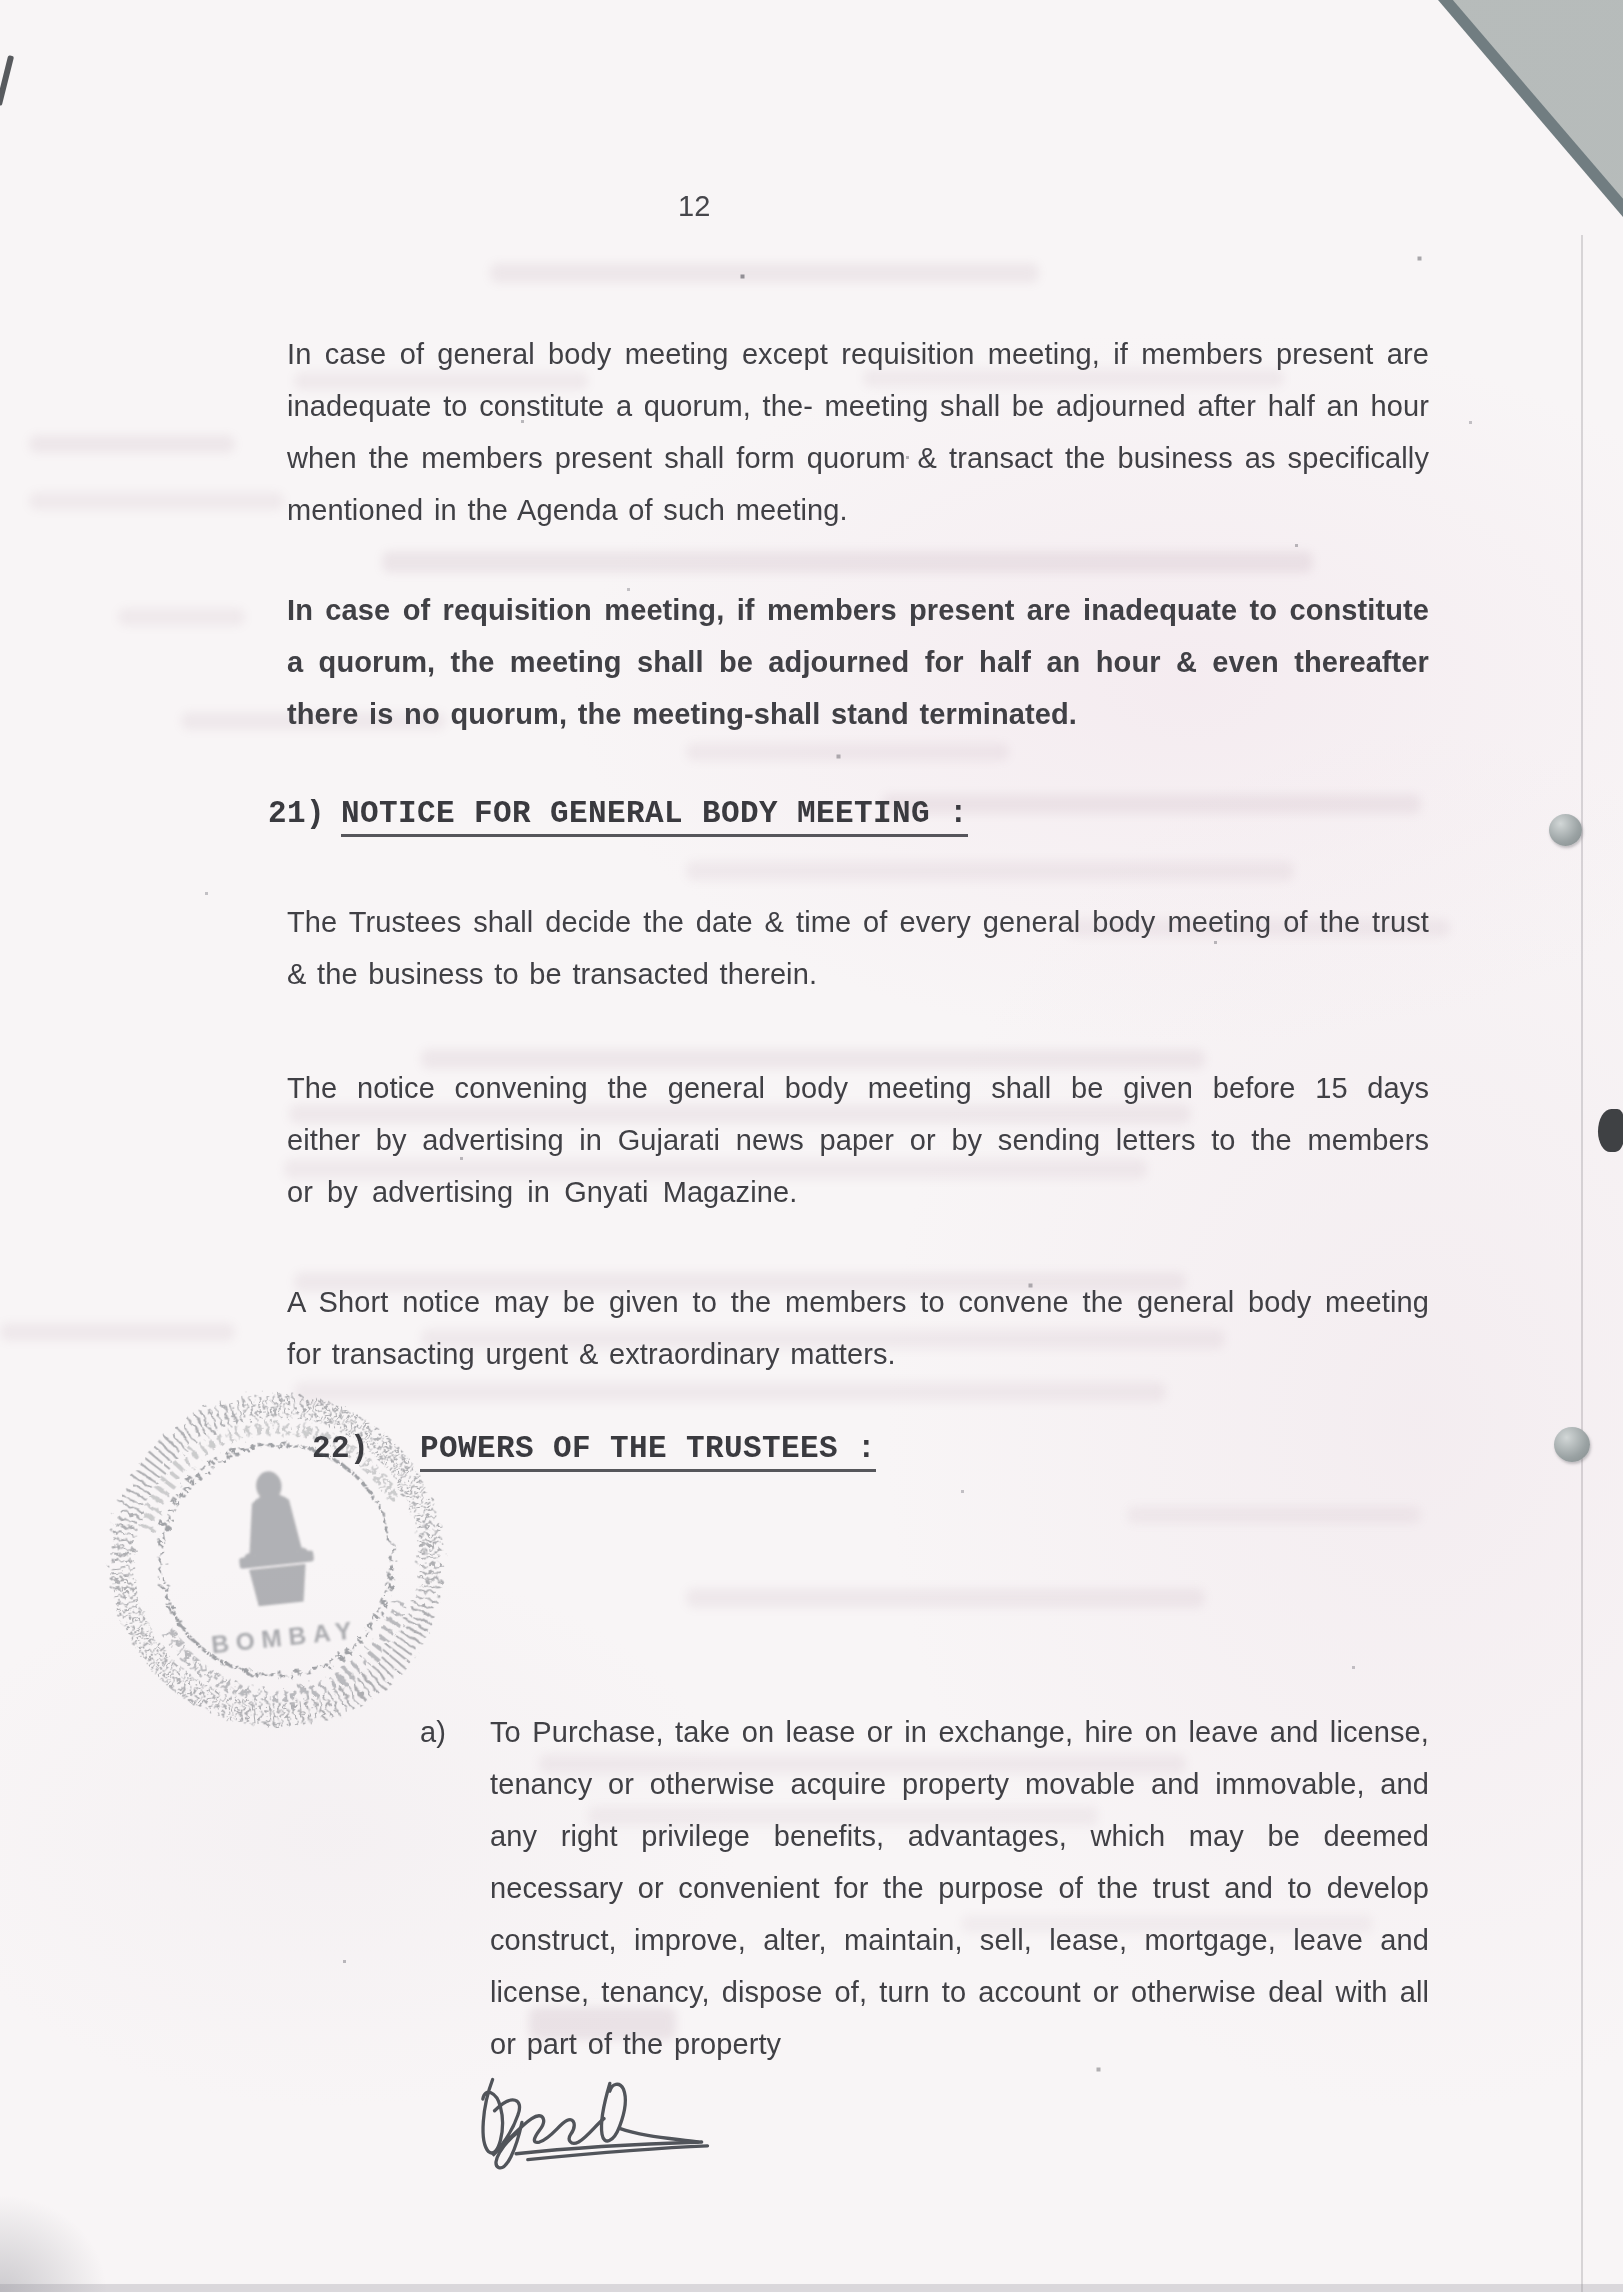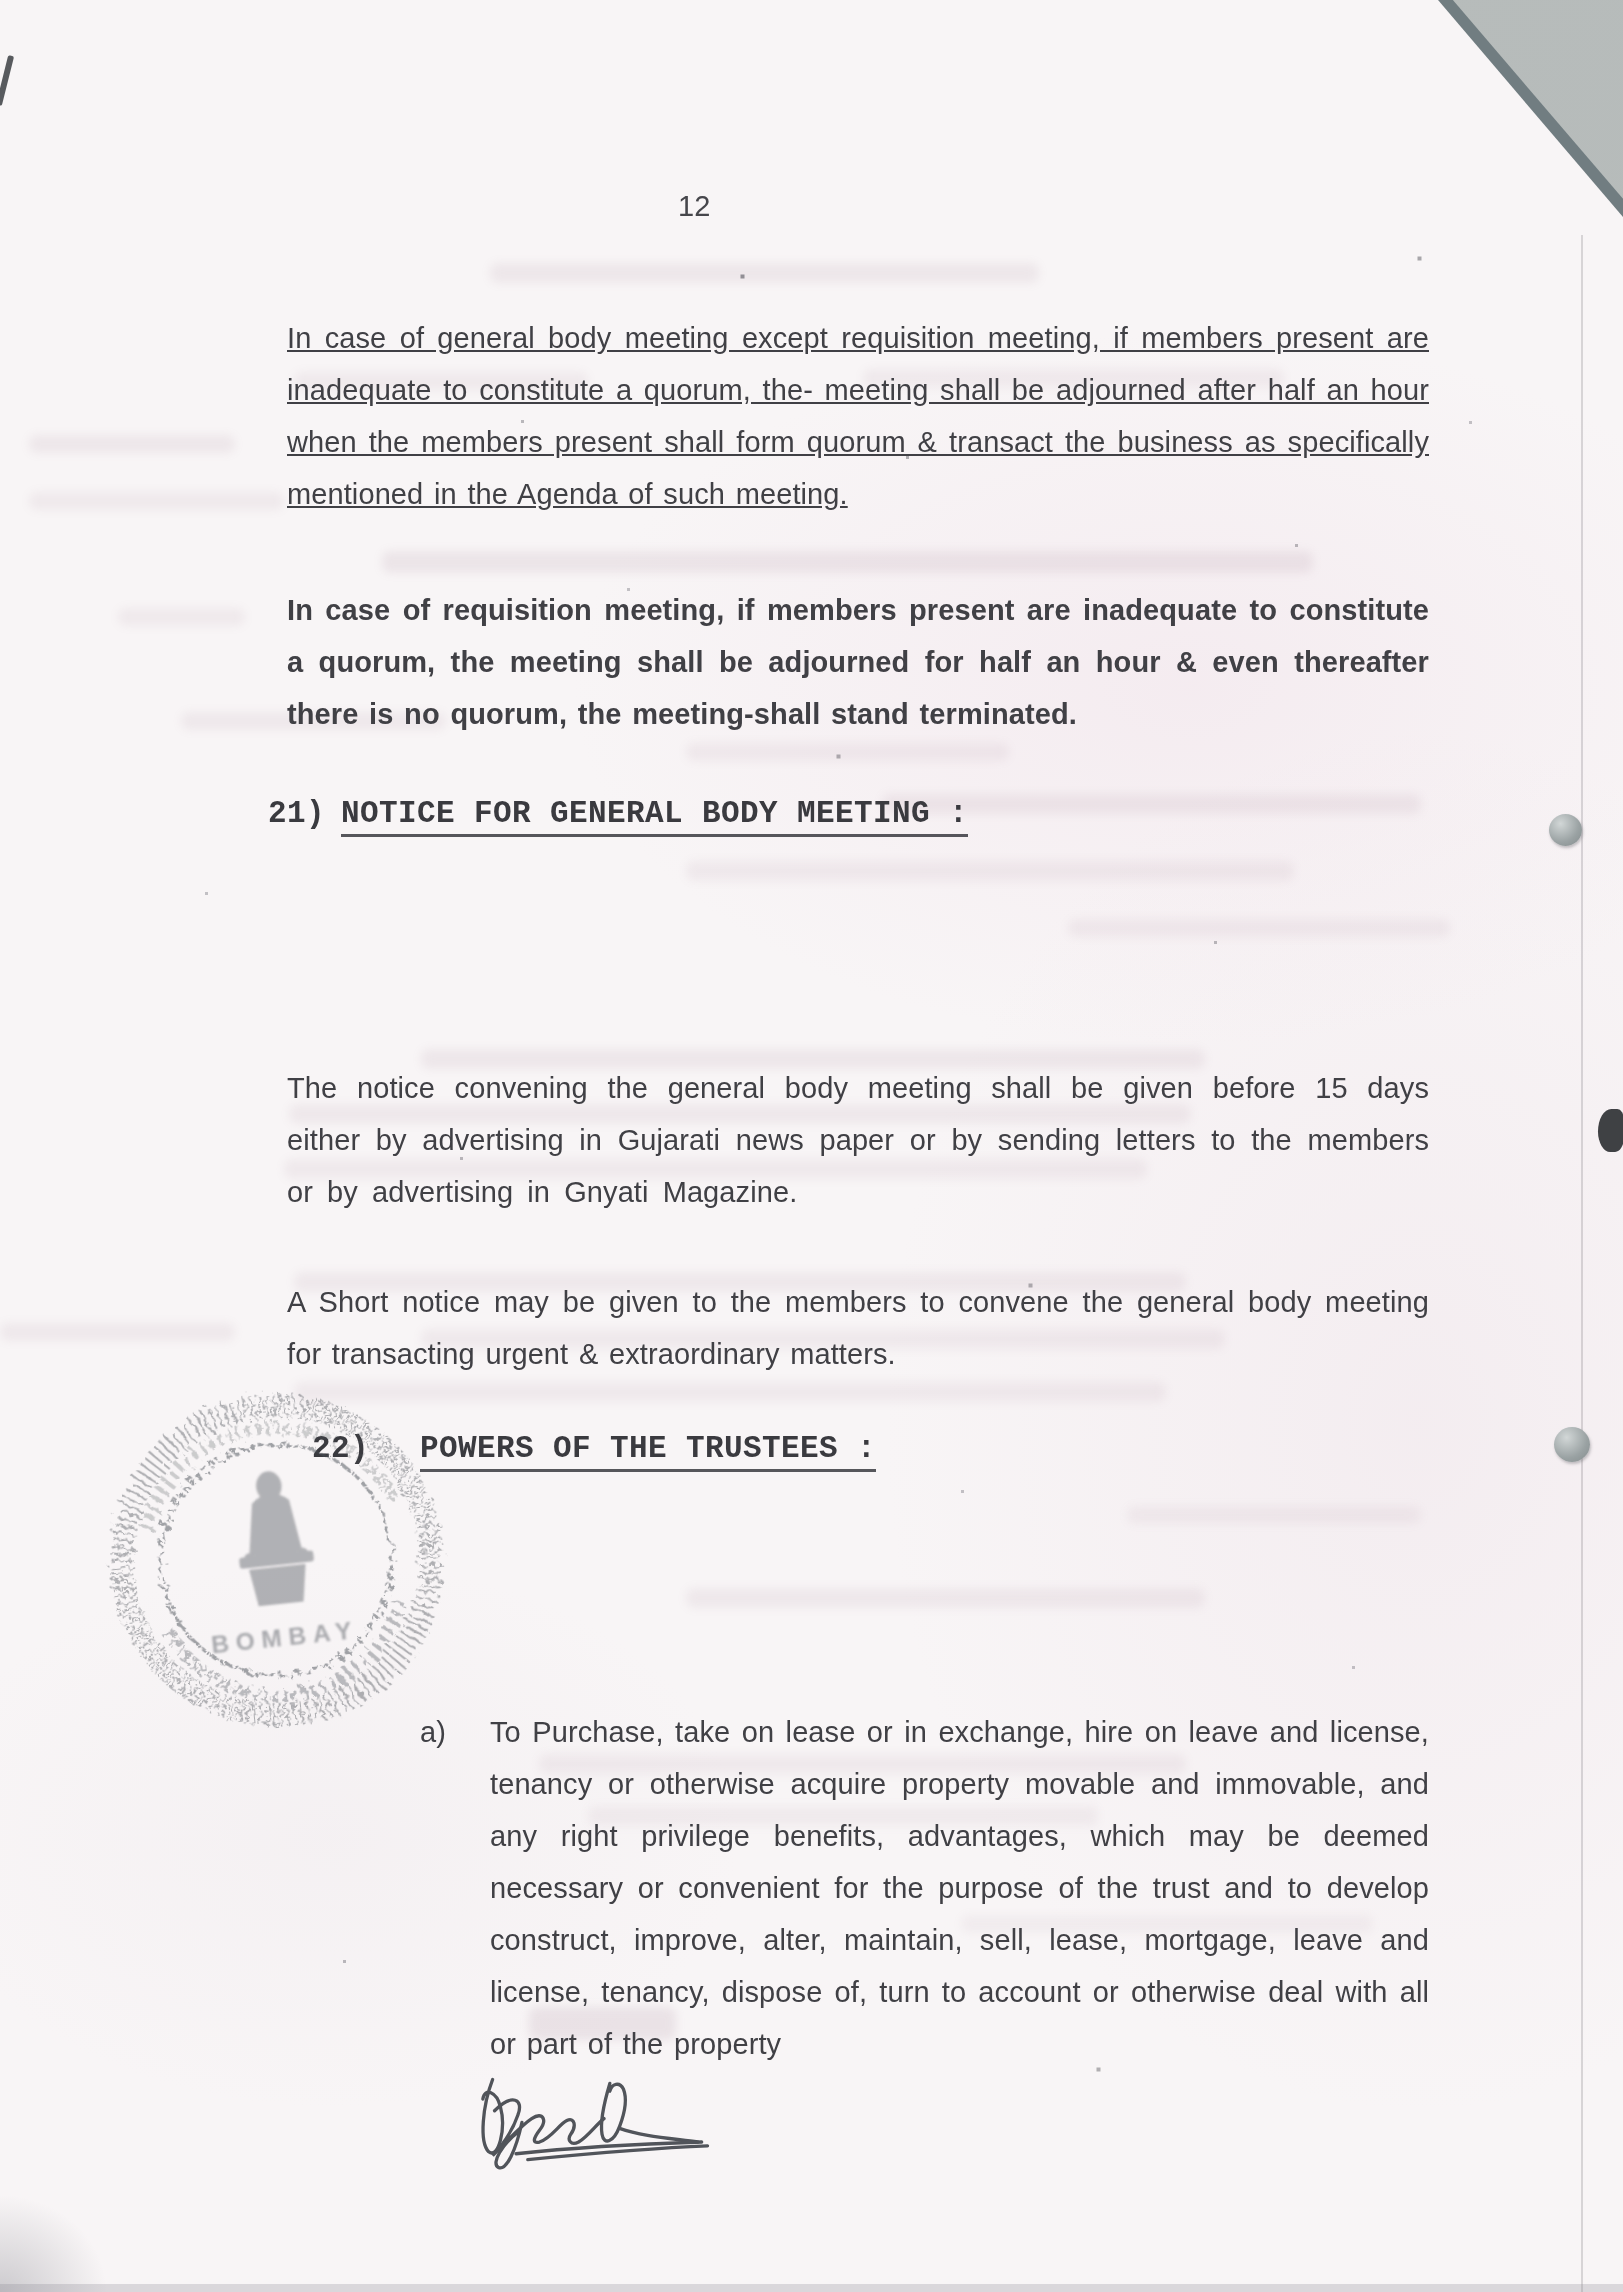--- a/index.html
+++ b/index.html
@@ -122,26 +122,27 @@
     position:absolute;left:461px;top:2058px;z-index:5;
   }
 </style>
 </head>
 <body>
 
 <div class="page">
 
   <div class="pgnum" style="left:678px;top:190px;">12</div>
 
-  <div class="txt" style="left:287px;top:312px;width:1142px;text-decoration:underline;">In case of general body meeting except requisition meeting, if members present are inadequate to constitute a quorum, the- meeting shall be adjourned after half an hour when the members present shall form quorum &amp; transact the business as specifically mentioned in the Agenda of such meeting.</div>
+  <div class="txt" style="left:287px;top:328px;width:1142px;">In case of general body meeting except requisition meeting, if members present are inadequate to constitute a quorum, the- meeting shall be adjourned after half an hour when the members present shall form quorum &amp; transact the business as specifically mentioned in the Agenda of such meeting.</div>
   <div class="txt" style="left:287px;top:584px;width:1142px;font-weight:bold;">In case of requisition meeting, if members present are inadequate to constitute a quorum, the meeting shall be adjourned for half an hour &amp; even thereafter there is no quorum, the meeting-shall stand terminated.</div>
 
   <div class="hnum" style="left:268px;top:796px;">21)</div>
   <div class="htxt" style="left:341px;top:796px;"><span>NOTICE FOR GENERAL BODY MEETING :</span></div>
 
+  <div class="txt" style="left:287px;top:896px;width:1142px;">The Trustees shall decide the date &amp; time of every general body meeting of the trust &amp; the business to be transacted therein.</div>
   <div class="txt" style="left:287px;top:1062px;width:1142px;word-spacing:5.9px;">The notice convening the general body meeting shall be given before 15 days either by advertising in Gujarati news paper or by sending letters to the members or by advertising in Gnyati Magazine.</div>
   <div class="txt" style="left:287px;top:1276px;width:1142px;">A Short notice may be given to the members to convene the general body meeting for transacting urgent &amp; extraordinary matters.</div>
 
   <div class="hnum" style="left:312px;top:1431px;">22)</div>
   <div class="htxt" style="left:420px;top:1431px;"><span>POWERS OF THE TRUSTEES :</span></div>
 
 
   <div class="txt" style="left:420px;top:1706px;width:59px;">a)</div>
   <div class="txt" style="left:490px;top:1706px;width:939px;">To Purchase, take on lease or in exchange, hire on leave and license, tenancy or otherwise acquire property movable and immovable, and any right privilege benefits, advantages, which may be deemed necessary or convenient for the purpose of the trust and to develop construct, improve, alter, maintain, sell, lease, mortgage, leave and license, tenancy, dispose of, turn to account or otherwise deal with all or part of the property</div>
 

